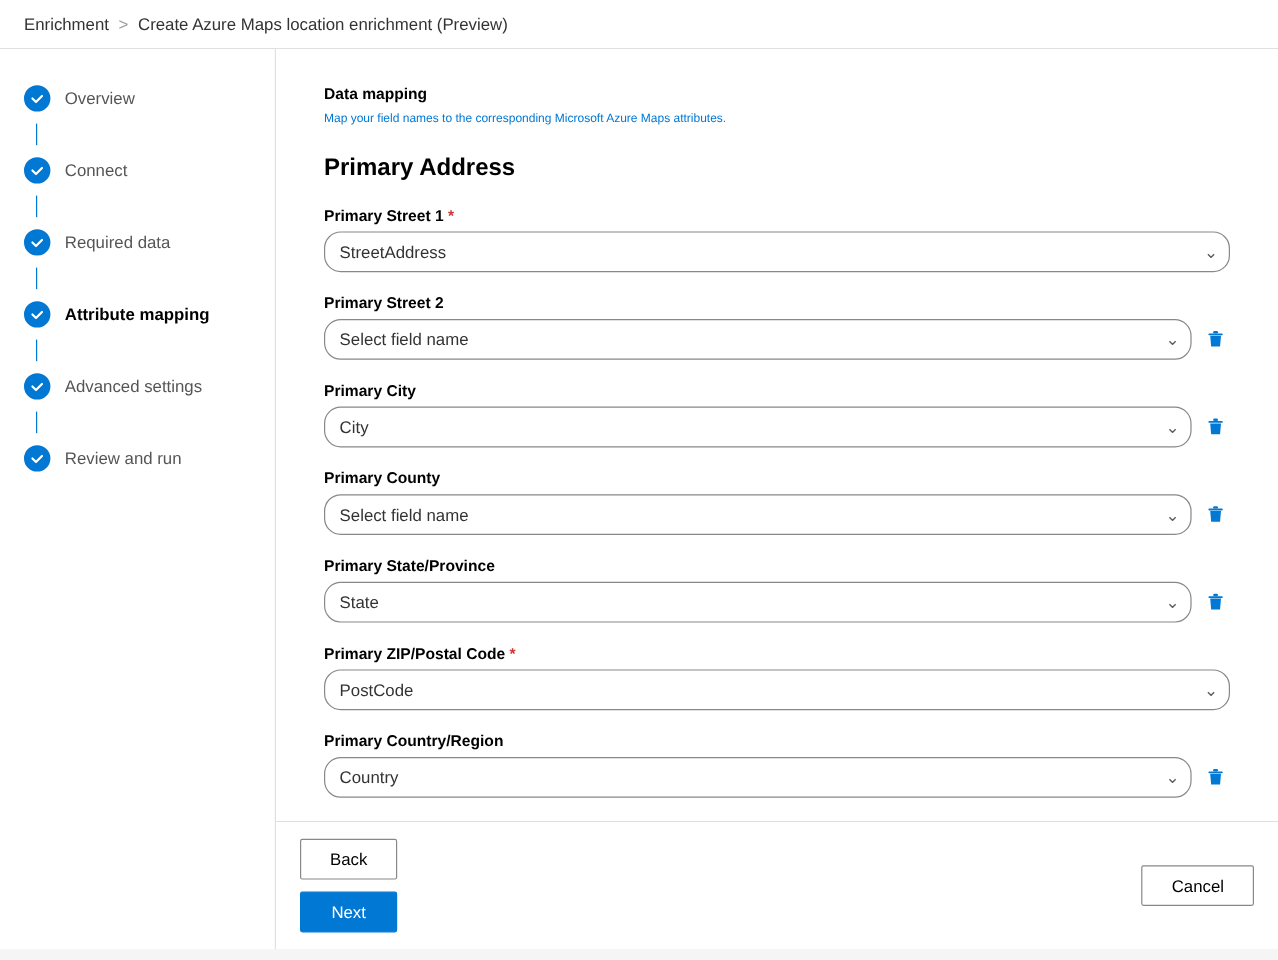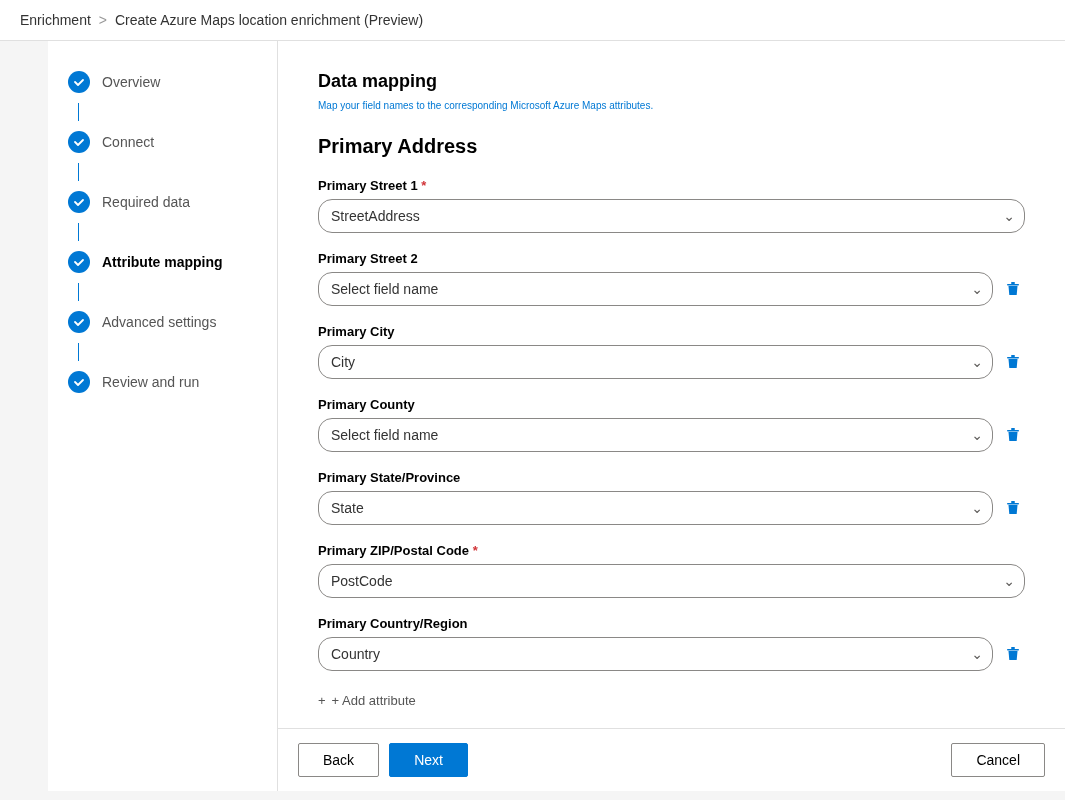--- a/index.html
+++ b/index.html
@@ -12,21 +12,20 @@
       display: flex;
       align-items: flex-end;
       gap: 8px;
       font-size: 14px;
     }
     .breadcrumb-separator { color: #999; }
 
     .main-layout {
       display: flex;
       height: calc(800px - 50px);
-      margin-left: 48px;
     }
 
     .sidebar {
       width: 230px;
       background: #fff;
       border-right: 1px solid #e0e0e0;
       padding: 20px 0;
     }
 
     .sidebar-item {
@@ -65,21 +64,21 @@
     }
 
     .content-scroll {
       flex: 1;
       overflow-y: auto;
       padding: 30px 40px;
       background: #fff;
     }
 
     .section-title {
-      font-size: 18px;
+      font-size: 13px;
       font-weight: 600;
       margin-bottom: 8px;
       color: #000;
     }
 
     .section-subtitle {
       font-size: 10px;
       color: #0078d4;
       margin-bottom: 24px;
     }
@@ -165,21 +164,21 @@
 
     .footer-bar {
       background: #fff;
       border-top: 1px solid #e0e0e0;
       padding: 14px 20px;
       display: flex;
       align-items: center;
       justify-content: space-between;
     }
 
-    .footer-left { display: flex; gap: 10px; }
+    .footer-left { display: flex; gap: 10px; flex-direction: column; }
 
     .btn {
       padding: 8px 24px;
       font-size: 14px;
       border-radius: 2px;
       cursor: pointer;
       font-family: inherit;
     }
 
     .btn-secondary {

